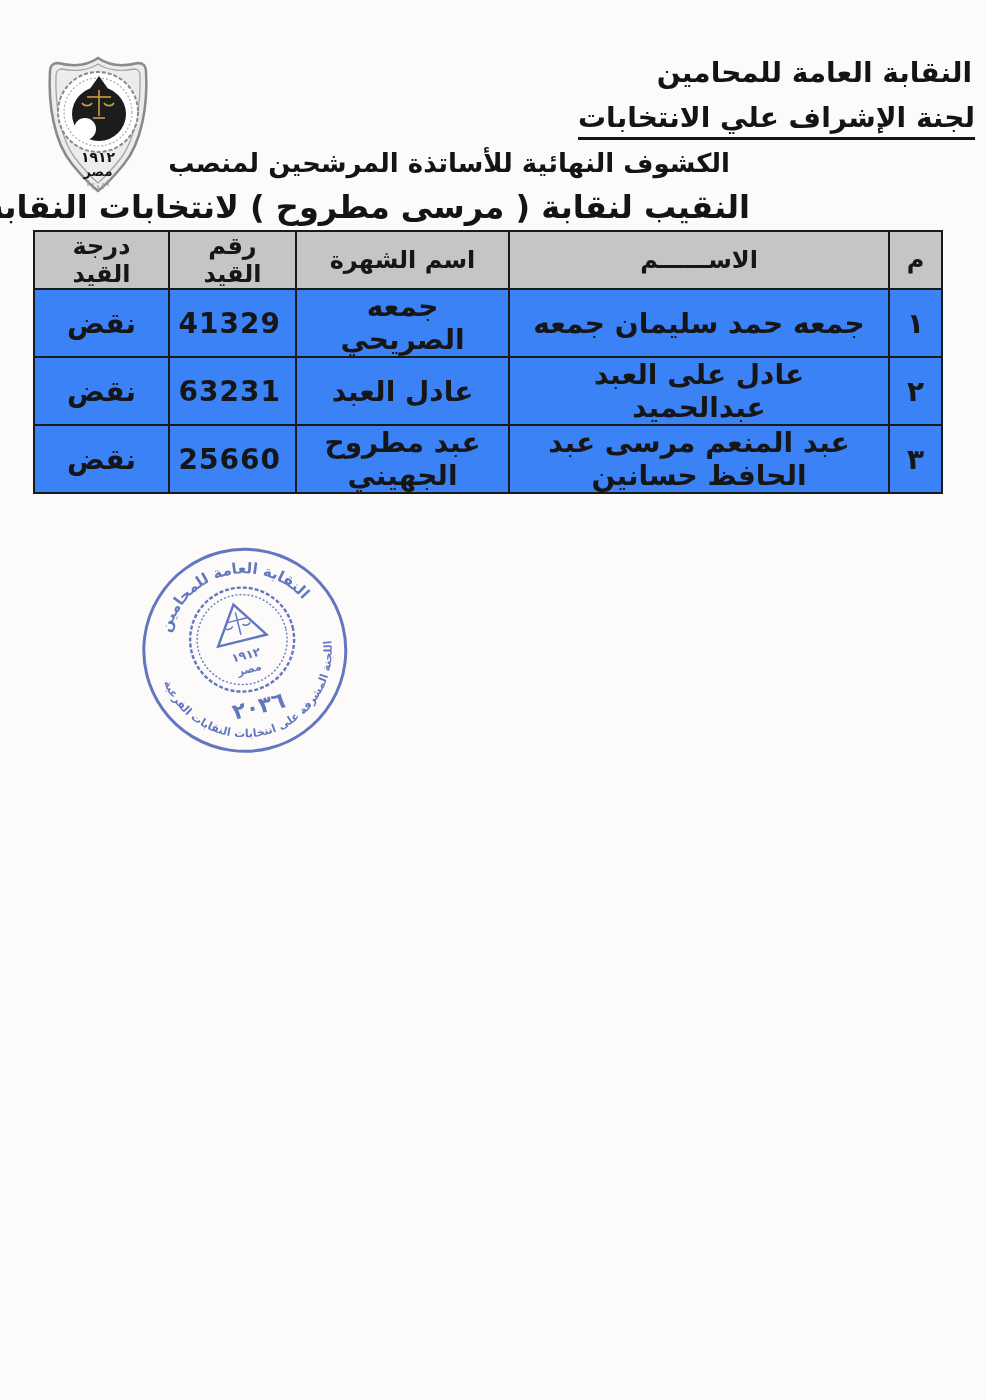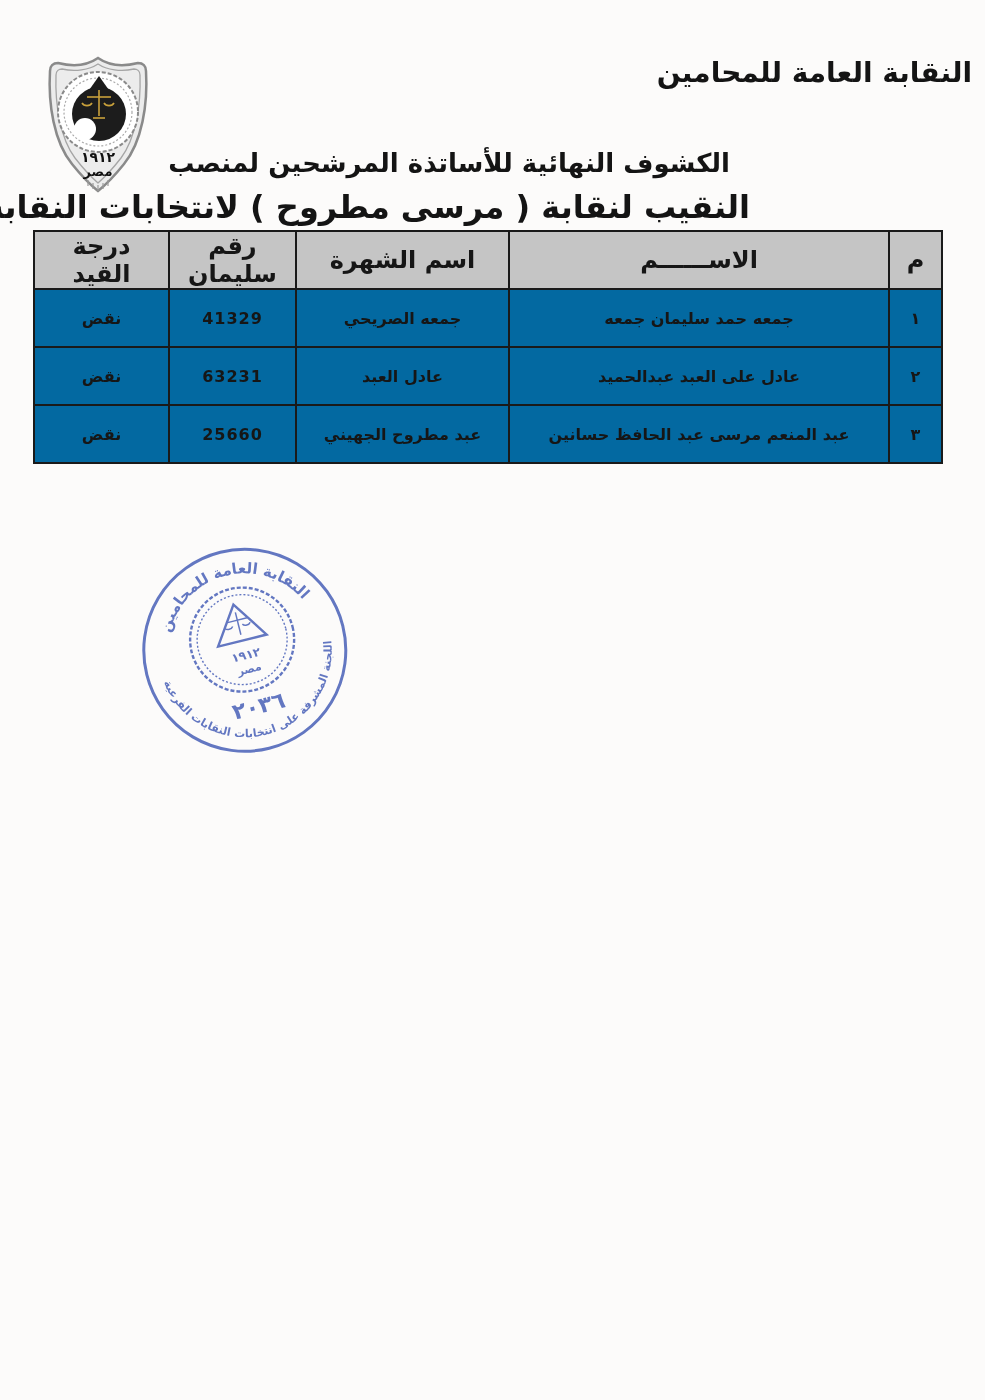--- a/index.html
+++ b/index.html
@@ -20,21 +20,21 @@
   
   table.roster{
     position:absolute;left:33px;top:230px;width:908px;
     border-collapse:collapse;direction:rtl;table-layout:fixed;
   }
   table.roster th,table.roster td{
     border:2.5px solid #1a1a1a;text-align:center;vertical-align:middle;
     font-weight:bold;padding:0 14px;overflow:hidden;
   }
   table.roster th{background:#c5c5c5;height:55px;font-size:24px;}
-  table.roster td{height:56px;font-size:16px;background:#0369a1;}
+  table.roster td{height:56px;font-size:28px;background:#3b82f6;}
   td.c-reg{font-size:20px;letter-spacing:1px;}
   td.c-num{font-size:21px;}
   
   .committee{
     position:absolute;top:510px;left:100px;width:370px;direction:rtl;
     text-align:center;font-size:27px;font-weight:bold;color:#1b1b1b;white-space:nowrap;
   }
   
   .stamp{
     position:absolute;left:128px;top:533px;width:236px;height:236px;
@@ -66,37 +66,40 @@
     <g stroke="#9a9a9a" stroke-width="1.2">
       <line x1="46" y1="128" x2="46" y2="134"></line>
         <line x1="51" y1="131" x2="51" y2="137"></line>
       <line x1="56" y1="133" x2="56" y2="139"></line>
         <line x1="61" y1="131" x2="61" y2="137"></line>
       <line x1="66" y1="128" x2="66" y2="134"></line>
     </g>
   </svg>
 
   <div class="hdr hdr-1">النقابة العامة للمحامين</div>
+  <div class="hdr hdr-2">
+    <span class="u">لجنة الإشراف علي الانتخابات</span>
+  </div>
   <div class="hdr hdr-3">الكشوف النهائية للأساتذة المرشحين لمنصب</div>
   <div class="hdr hdr-4">النقيب لنقابة ( مرسى مطروح ) لانتخابات النقابة الفرعية</div>
 
   <table class="roster">
     <colgroup>
       <col style="width:53px">
         <col style="width:380px">
         <col style="width:213px">
       <col style="width:127px">
         <col style="width:135px">
     </colgroup>
     <thead>
       <tr>
         <th>م</th>
         <th>الاســــــم</th>
         <th>اسم الشهرة</th>
-        <th>رقم سليمان</th>
+        <th>رقم القيد</th>
         <th>درجة القيد</th>
       </tr>
     </thead>
     <tbody>
       <tr>
         <td class="c-num">١</td>
         <td>جمعه حمد سليمان جمعه</td>
         <td>جمعه الصريحي</td>
         <td class="c-reg">41329</td>
         <td>نقض</td>

